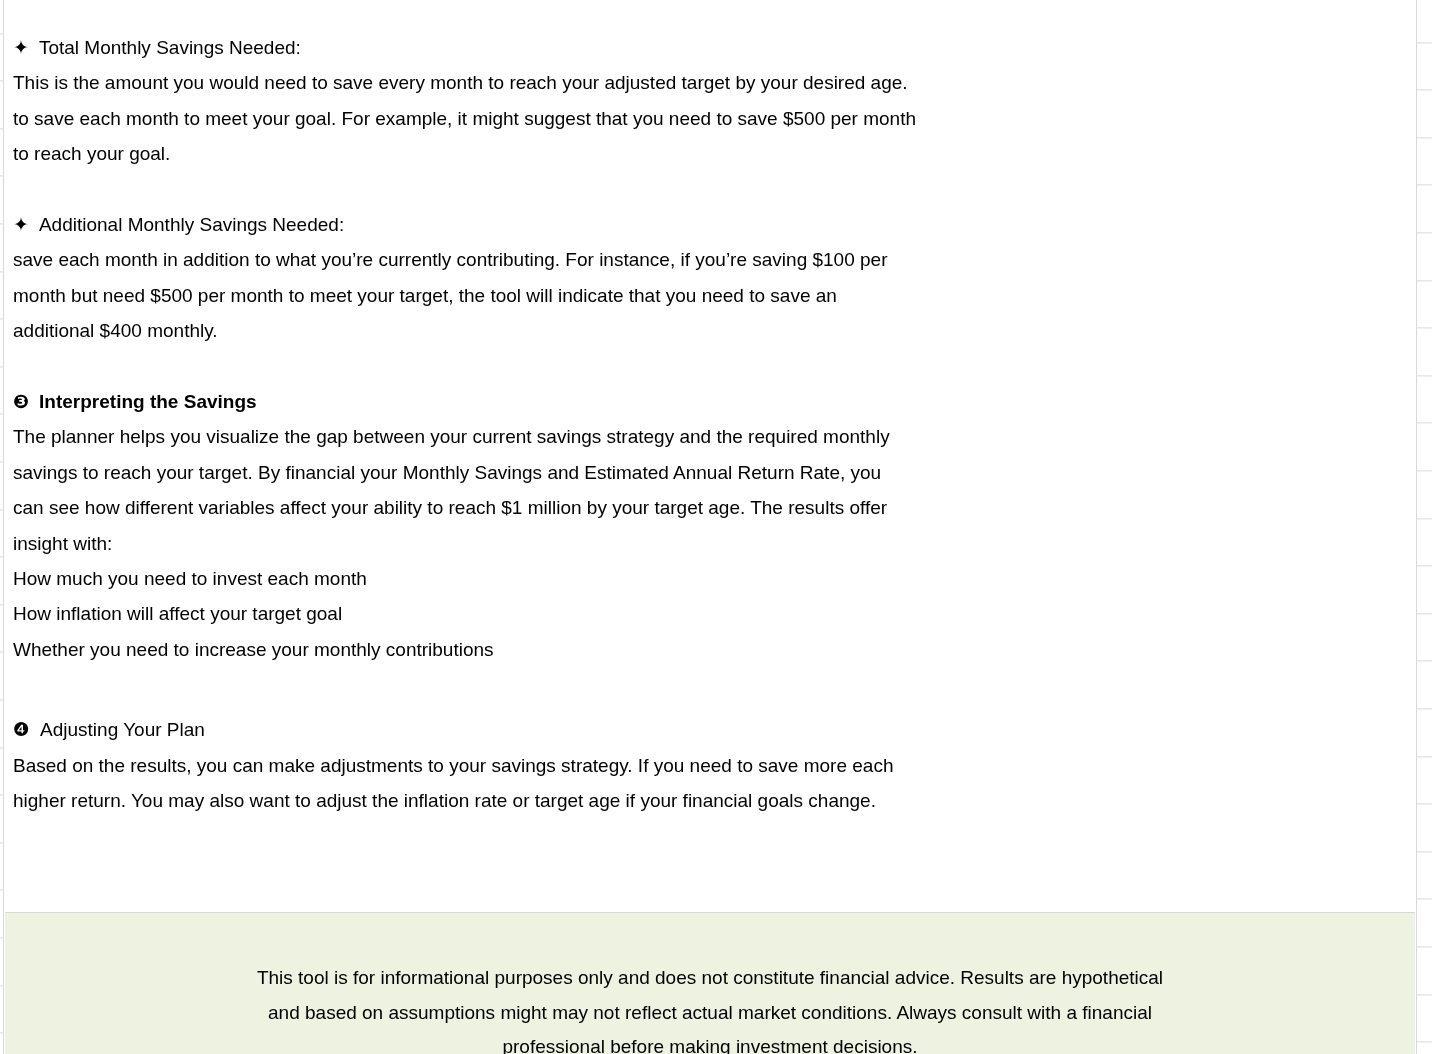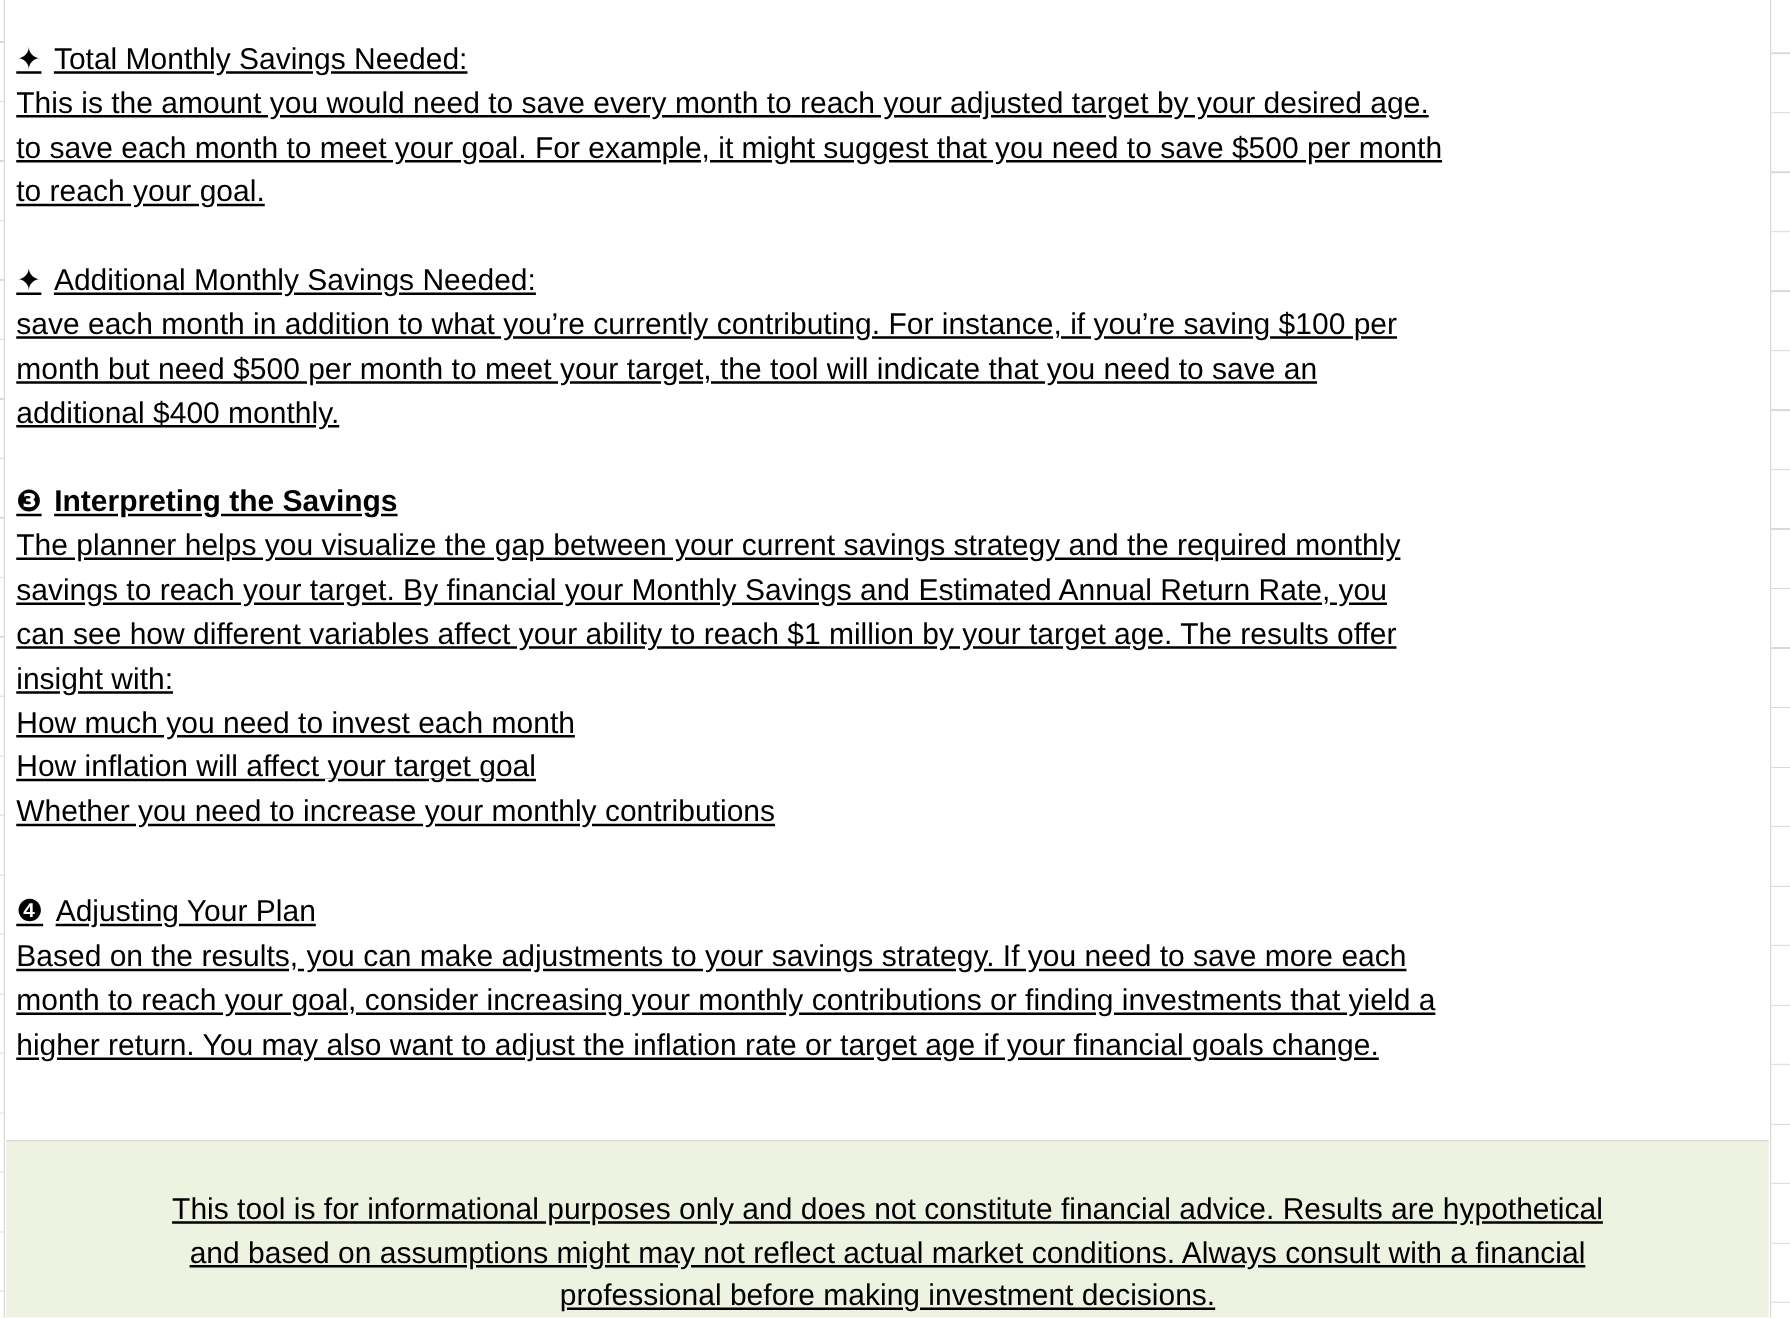--- a/index.html
+++ b/index.html
@@ -12,29 +12,29 @@
   .strip { position:absolute; top:0; bottom:0; background:#fff;
            background-image:repeating-linear-gradient(to bottom,
              #ffffff 0px, #ffffff 46.6px, #d9d9d9 46.6px, #d9d9d9 47.6px); }
   .strip-left  { left:0;  width:4px;  border-right:1px solid #d9d9d9; background-position:0 -13.6px; }
   .strip-right { right:0; width:16px; border-left:1px solid #d9d9d9;  background-position:0 -4.6px; }
 
   
   .content { position:absolute; left:5px; right:17px; top:0; bottom:0;
              background:#fff; padding:30px 0 0 8px; }
 
-  .line { font-size:24px; line-height:35.4px; white-space:nowrap;text-decoration:underline; }
+  .line { font-size:19px; line-height:35.4px; white-space:nowrap; }
   .section { margin-bottom:35.4px; }
   .section:last-child { margin-bottom:0;margin-top:45px; }
   .heading .marker { margin-right:10px; font-family:"DejaVu Sans",sans-serif; }
   .heading.bold { font-weight:bold; }
 
   
   .disclaimer { position:absolute; left:5px; right:17px; top:912px; bottom:0;
-                background:#edf2e1; border-top:1px solid #d9d9d9; padding-top:38px; }
+                background:#edf2e1; border-top:1px solid #d9d9d9; padding-top:48px; }
   .disclaimer .line { text-align:center; line-height:34.5px; }
 </style>
 </head>
 <body>
 
 <div class="canvas">
 
   <div class="strip strip-left"></div>
 
   <div class="content">
@@ -60,21 +60,20 @@
       <div class="line">can see how different variables affect your ability to reach $1 million by your target age. The results offer</div>
       <div class="line">insight with:</div>
       <div class="line">How much you need to invest each month</div>
       <div class="line">How inflation will affect your target goal</div>
       <div class="line">Whether you need to increase your monthly contributions</div>
     </div>
 
     <div class="section">
       <div class="line heading"><span class="marker">❹</span><span>Adjusting Your Plan</span></div>
       <div class="line">Based on the results, you can make adjustments to your savings strategy. If you need to save more each</div>
-      <div class="line">month to reach your goal, consider increasing your monthly contributions or finding investments that yield a</div>
       <div class="line">higher return. You may also want to adjust the inflation rate or target age if your financial goals change.</div>
     </div>
 
   </div>
 
   <div class="disclaimer">
     <div class="line">This tool is for informational purposes only and does not constitute financial advice. Results are hypothetical</div>
     <div class="line">and based on assumptions might may not reflect actual market conditions. Always consult with a financial</div>
     <div class="line">professional before making investment decisions.</div>
   </div>

